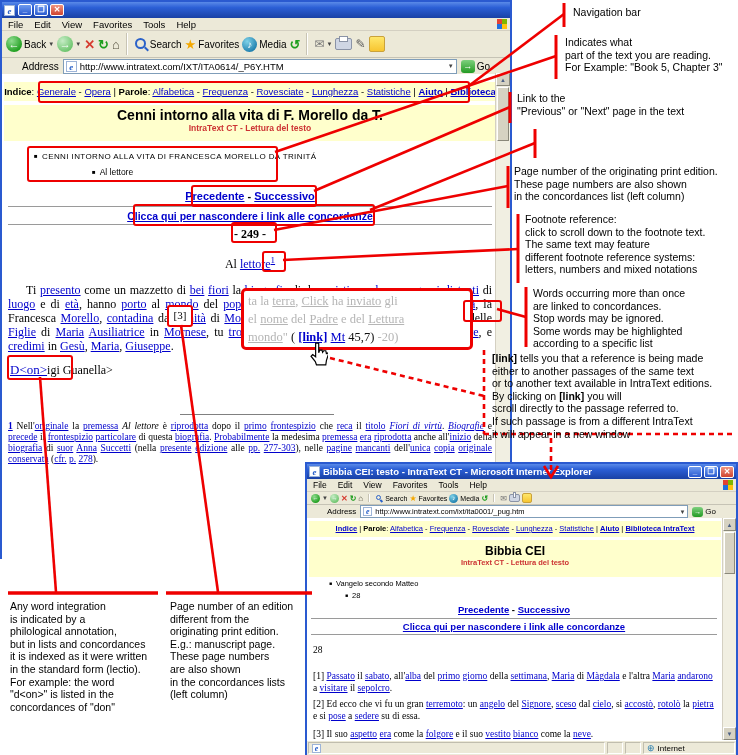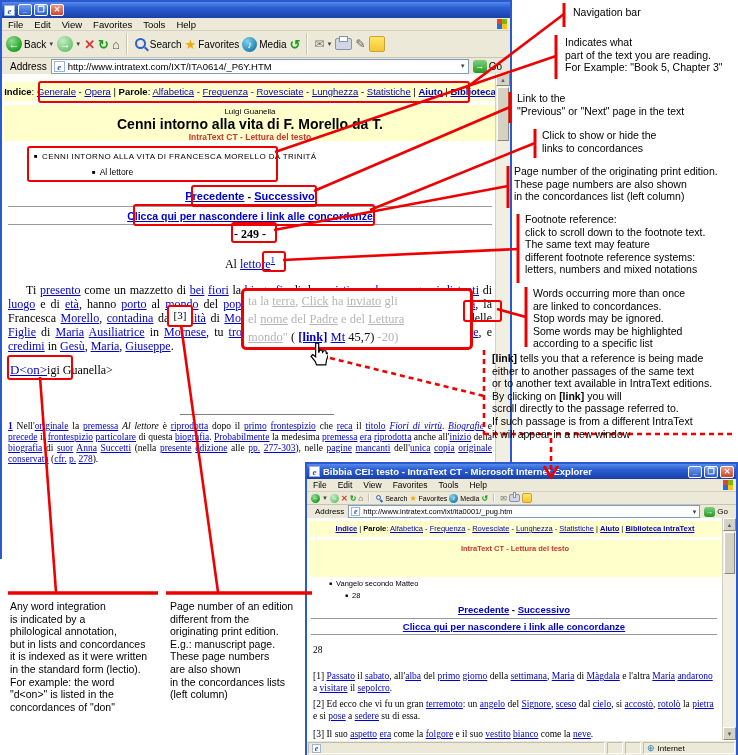--- a/index.html
+++ b/index.html
@@ -58,21 +58,21 @@
             background:radial-gradient(circle at 35% 30%,#7fd2e8,#1f7fae 75%);}
   #win-main .media-ic{width:15px;height:15px;font-size:10px;line-height:15px;}
   #win-bible .media-ic{width:9px;height:9px;font-size:6px;line-height:9px;}
   .printer{display:inline-block;background:#cfd6e4;border:1px solid #8a93a6;border-radius:2px;position:relative;}
   #win-main .printer{width:15px;height:10px;} #win-bible .printer{width:9px;height:6px;}
   .printer::before{content:"";position:absolute;left:3px;top:-3px;right:3px;height:4px;background:#fff;border:1px solid #8a93a6;}
   .note{display:inline-block;background:linear-gradient(#ffe76a,#f7c531);border:1px solid #caa23a;border-radius:2px;}
   #win-main .note{width:14px;height:14px;} #win-bible .note{width:8px;height:8px;}
   .tsep{width:1px;align-self:stretch;margin:2px 3px;background:#c8c4b4;border-right:1px solid #fff;}
   .drop{font-size:6px;color:#444;}
-  .addrbar{display:flex;align-items:center;gap:4px;padding:0 8px;}
+  .addrbar{display:flex;align-items:center;gap:4px;padding:0 20px;}
   #win-main .addrbar{height:16px;font-size:10px;}
   #win-bible .addrbar{height:13px;font-size:8px;}
   .addr-field{flex:1;display:flex;align-items:center;gap:3px;background:#fff;border:1px solid #7f9db9;
               padding:0 2px;overflow:hidden;white-space:nowrap;}
   #win-main .addr-field{height:13px;font-size:9.5px;} #win-bible .addr-field{height:11px;font-size:7.5px;}
   .go{display:flex;align-items:center;gap:2px;}
   .goi{display:inline-block;border-radius:3px;background:linear-gradient(#7ed07e,#239a23);color:#fff;
        text-align:center;font-weight:bold;}
   #win-main .goi{width:14px;height:13px;line-height:13px;font-size:9px;}
   #win-bible .goi{width:11px;height:10px;line-height:10px;font-size:7px;}
@@ -181,21 +181,20 @@
       </span>
       <span class="go">
         <span class="goi">→</span>
         <span>Go</span>
       </span>
     </div>
 
     <div id="m-content">
       <div class="abs ystrip" style="left:2px;top:8px;width:492px;height:19px;line-height:19px;font-size:9.5px;"><span class="b">Indice</span><span>: </span><span class="lnk">Generale</span><span> - </span><span class="lnk">Opera</span><span> | </span><span class="b">Parole</span><span>: </span><span class="lnk">Alfabetica</span><span> - </span><span class="lnk">Frequenza</span><span> - </span><span class="lnk">Rovesciate</span><span> - </span><span class="lnk">Lunghezza</span><span> - </span><span class="lnk">Statistiche</span><span> | </span><span class="bl">Aiuto</span><span> | </span><span class="bl">Biblioteca IntraText</span></div>
       <div class="abs ystrip" style="left:2px;top:31px;width:492px;height:34px;padding-top:2px;">
-        <div style="font-size:8px;">Luigi Guanella</div>
         <div style="font-size:14px;font-weight:bold;">Cenni intorno alla vita di F. Morello da T.</div>
         <div style="font-size:8.5px;font-weight:bold;color:#cc3333;">IntraText CT - Lettura del testo</div>
       </div>
       <div class="abs" style="left:32px;top:78px;font-size:8px;letter-spacing:.4px;white-space:nowrap;">
         <span class="bullet">■</span><span>CENNI INTORNO ALLA VITA DI FRANCESCA MORELLO DA TRINITÁ</span>
       </div>
       <div class="abs" style="left:90px;top:93px;font-size:8.5px;white-space:nowrap;">
         <span class="bullet">■</span><span>Al lettore</span>
       </div>
       <div class="abs" style="left:2px;top:116px;width:492px;text-align:center;font-size:11px;font-weight:bold;">
@@ -295,20 +294,21 @@
       </span>
       <span class="go">
         <span class="goi">→</span>
         <span>Go</span>
       </span>
     </div>
 
     <div id="b-content">
       <div class="abs ystrip" style="left:2px;top:3px;width:412px;height:16px;line-height:16px;font-size:7.5px;"><span class="bl">Indice</span><span> | </span><span class="b">Parole</span><span>: </span><span class="lnk">Alfabetica</span><span> - </span><span class="lnk">Frequenza</span><span> - </span><span class="lnk">Rovesciate</span><span> - </span><span class="lnk">Lunghezza</span><span> - </span><span class="lnk">Statistiche</span><span> | </span><span class="bl">Aiuto</span><span> | </span><span class="bl">Biblioteca IntraText</span></div>
       <div class="abs ystrip" style="left:2px;top:22px;width:412px;height:33px;padding-top:4px;">
+        <div style="font-size:12px;font-weight:bold;">Bibbia CEI</div>
         <div style="font-size:7.5px;font-weight:bold;color:#cc3333;">IntraText CT - Lettura del testo</div>
       </div>
       <div class="abs" style="left:22px;top:61px;font-size:7.5px;">
         <span class="bullet" style="font-size:5px;">■</span><span>Vangelo secondo Matteo</span>
       </div>
       <div class="abs" style="left:38px;top:73px;font-size:7.5px;">
         <span class="bullet" style="font-size:5px;">■</span><span>28</span>
       </div>
       <div class="abs" style="left:2px;top:86px;width:410px;text-align:center;font-size:9.5px;font-weight:bold;">
         <span class="bl">Precedente</span><span> - </span><span class="bl">Successivo</span>
@@ -340,22 +340,20 @@
       </span>
     </div>
   </div>
 
   <div class="co" style="left:573px;top:6px;">Navigation bar</div>
   <div class="co" style="left:565px;top:36px;">Indicates what
 part of the text you are reading.
 For Example: "Book 5, Chapter 3"</div>
   <div class="co" style="left:517px;top:92px;">Link to the
 "Previous" or "Next" page in the text</div>
-  <div class="co" style="left:542px;top:129px;">Click to show or hide the
-links to concordances</div>
   <div class="co" style="left:514px;top:165px;">Page number of the originating print edition.
 These page numbers are also shown
 in the concordances list (left column)</div>
   <div class="co" style="left:533px;top:287px;">Words occurring more than once
 are linked to concordances.
 Stop words may be ignored.
 Some words may be highlighted
 according to a specific list</div>
   <div class="co" style="left:525px;top:213px;">Footnote reference:
 click to scroll down to the footnote text.

